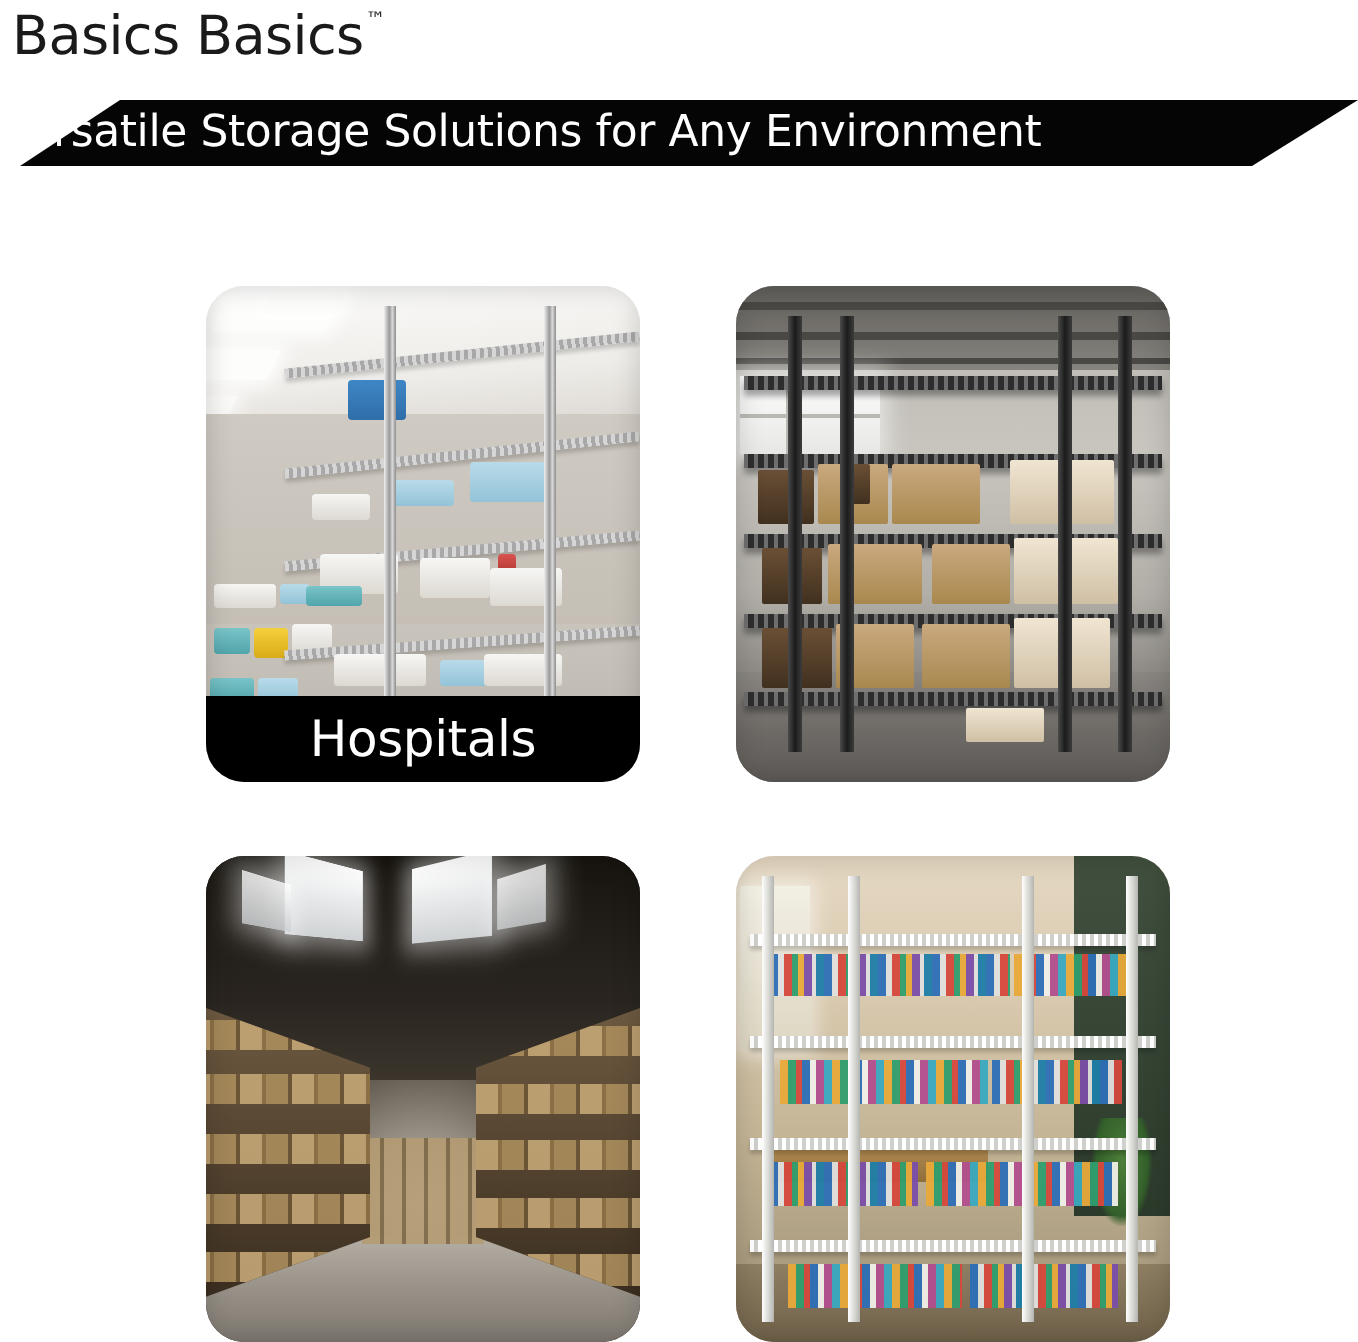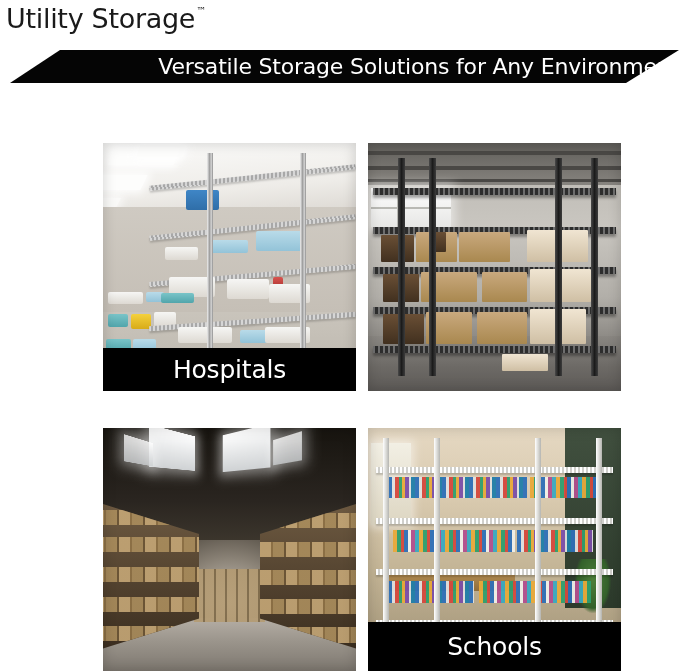--- a/index.html
+++ b/index.html
@@ -55,43 +55,44 @@
     background: #050505;
     clip-path: polygon(60px 0px, 679px 0px, 626px 33px, 10px 33px);
   }
   .banner-text {
     position: absolute;
     left: 0;
     top: 0;
     width: 679px;
     height: 33px;
     line-height: 33px;
-    text-align: right;
+    text-align: left;
     color: #ffffff;
     font-family: "DejaVu Sans", sans-serif;
     font-size: 22px;
     font-weight: 400;
     letter-spacing: -0.2px;
     white-space: nowrap;
   }
 
   
   .grid {
     position: absolute;
     left: 103px;
     top: 143px;
     width: 482px;
     height: 528px;
   }
   .tile {
     position: absolute;
-    width: 253px;
+    width: 217px;
     height: 248px;
     overflow: hidden;
     background: #cfcfcf;
+    border-radius: 19px;
   }
   .tile.r1c1 { left: 0px;   top: 0px; }
   .tile.r1c2 { left: 265px; top: 0px; }
   .tile.r2c1 { left: 0px;   top: 285px; height: 243px; }
   .tile.r2c2 { left: 265px; top: 285px; height: 243px; }
 
   .tile-photo {
     position: absolute;
     left: 0;
     top: 0;
@@ -304,21 +305,21 @@
   .tile-vignette {
     position:absolute; inset:0;
     box-shadow: inset 0 0 14px rgba(0,0,0,.18);
     pointer-events:none;
   }
 </style>
 </head>
 <body>
 
 <div class="brand">
-  <span class="brand-name">Utility Storage</span>
+  <span class="brand-name">Basics Basics</span>
   <span class="brand-tm">™</span>
 </div>
 
 <div class="banner">
   <div class="banner-shape"></div>
   <div class="banner-text">Versatile Storage Solutions for Any Environment</div>
 </div>
 
 <div class="grid">
 
@@ -471,16 +472,15 @@
         <div class="books alt" style="left:12%; top:84%; width:40%;"></div>
         <div class="books" style="left:54%; top:84%; width:34%;"></div>
 
         <div class="sch-post" style="left:6%;"></div>
         <div class="sch-post" style="left:26%;"></div>
         <div class="sch-post" style="left:66%;"></div>
         <div class="sch-post" style="left:90%;"></div>
         <div class="tile-vignette"></div>
       </div>
     </div>
-    <div class="tile-label">Schools</div>
   </div>
 
 </div>
 
 </body></html>

